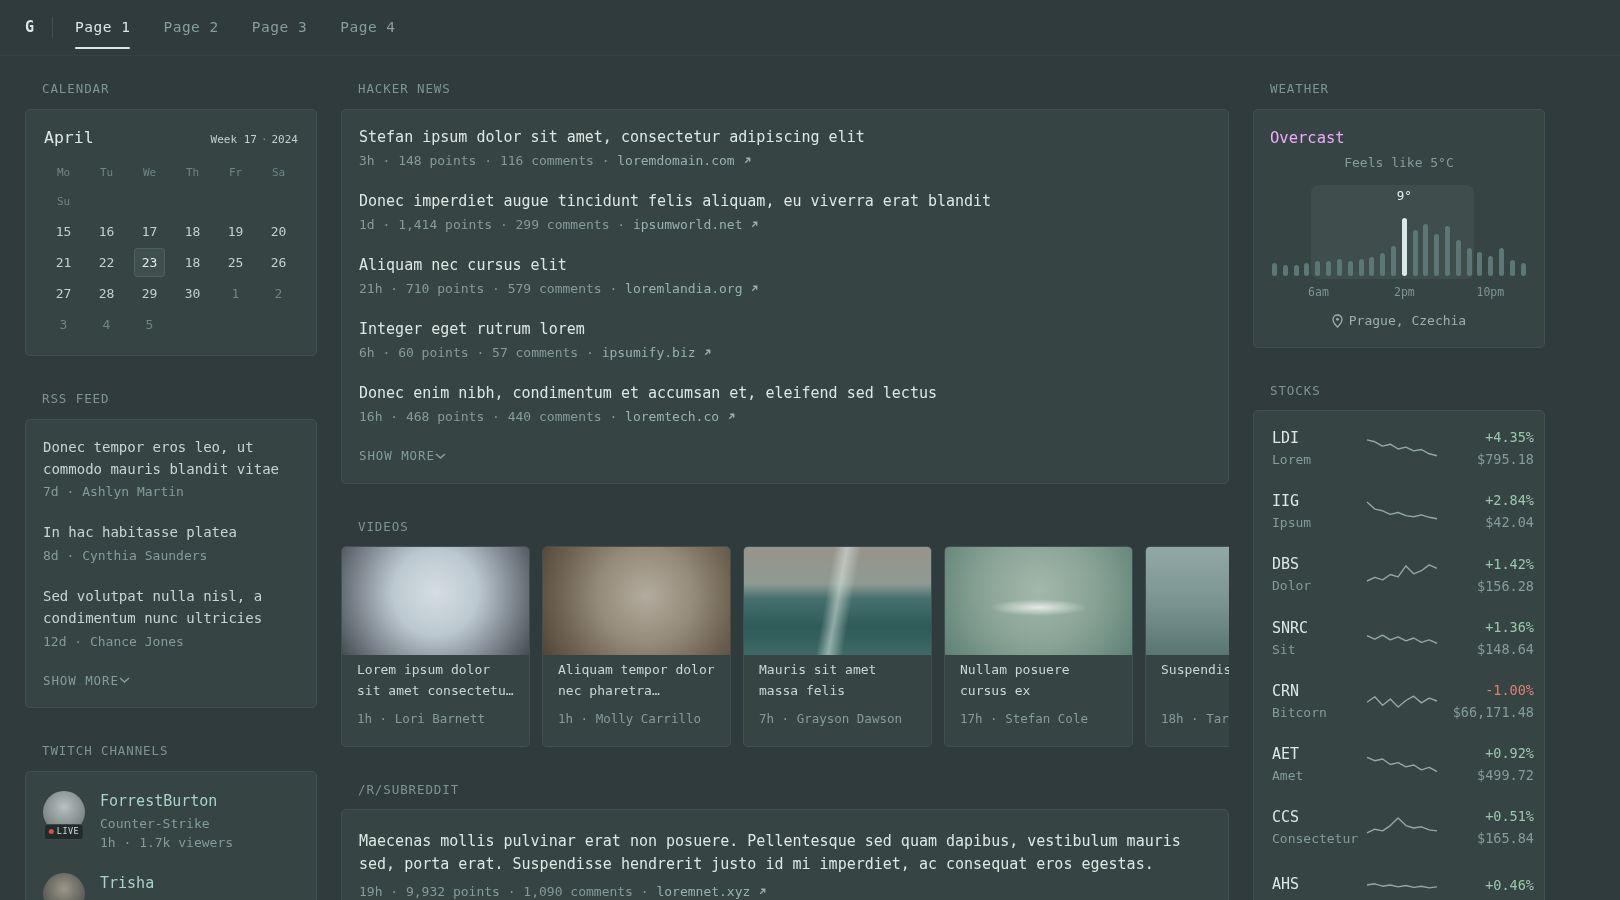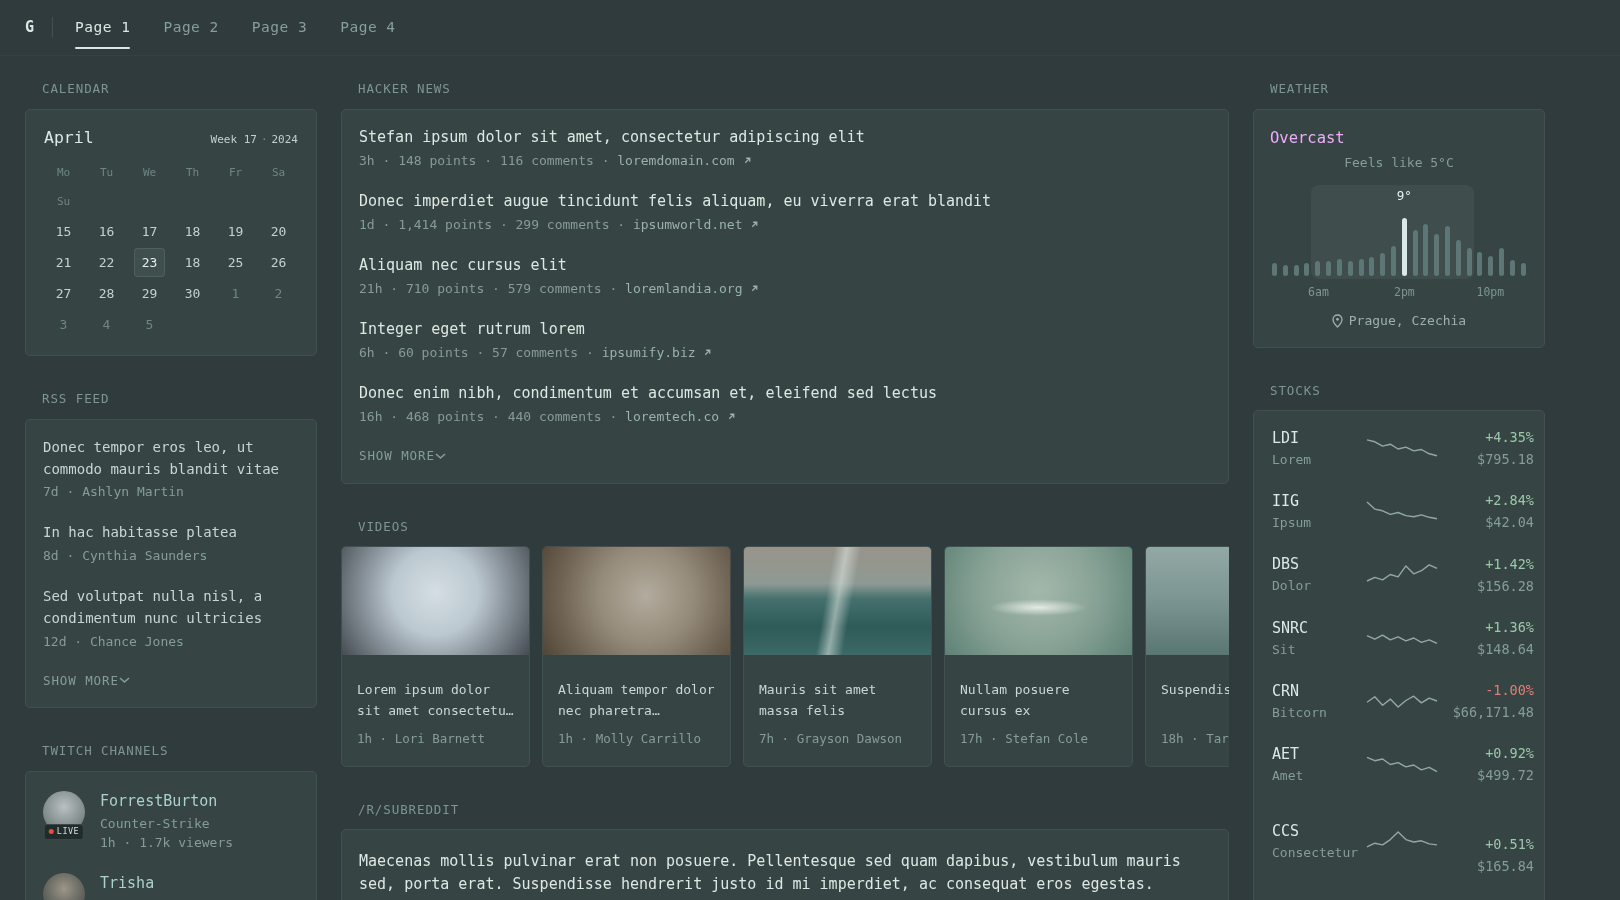--- a/index.html
+++ b/index.html
@@ -50,21 +50,21 @@
   .tw-avatar-wrap{position:relative;flex:none;width:42px}
   .tw-avatar{width:42px;height:42px;border-radius:50%}
   .live-badge{position:absolute;left:50%;transform:translateX(-50%);bottom:-7px;background:#212b2b;border:1px solid #3a4848;border-radius:3px;padding:1px 4px;display:flex;align-items:center;gap:3px;font-size:8.5px;letter-spacing:.5px;color:#cfdddb}
   .live-dot{width:5px;height:5px;border-radius:50%;background:#dd5044}
   .tw-name{font-size:15px;color:#abd0ce;margin-bottom:3px}
   .tw-info .meta{margin-top:1px}
   
   .video-row{display:flex;gap:12px;overflow:hidden;width:888px}
   .video-card{flex:none;width:189px;cursor:pointer}
   .video-thumb{height:108px;border-radius:4px 4px 0 0}
-  .video-body{padding:24px 15px 18px}
+  .video-body{padding:4px 15px 18px}
   .video-title{font-size:13px;line-height:21px;height:42px;overflow:hidden;color:#c9d8d6;margin-bottom:9px}
   .video-meta{font-size:12.5px}
   .thumb-1{background:radial-gradient(circle at 50% 42%,#d4dee3 0%,#bcc8d0 38%,#8d979f 62%,#454c52 100%)}
   .thumb-2{background:radial-gradient(circle at 55% 45%,#b3ab9e 0%,#958b7a 40%,#6f6454 72%,#514537 100%)}
   .thumb-3{background:linear-gradient(100deg,rgba(255,255,255,0) 44%,rgba(225,233,228,.55) 50%,rgba(255,255,255,0) 57%),linear-gradient(180deg,#98948a 0%,#8e9a93 34%,#45706d 48%,#2e5a58 74%,#3c6a67 100%)}
   .thumb-4{background:radial-gradient(ellipse 70px 12px at 50% 56%,rgba(240,244,240,.85),rgba(240,244,240,0) 70%),radial-gradient(circle at 50% 40%,#a3b8ab 0%,#87a295 52%,#5e8176 100%)}
   .thumb-5{background:radial-gradient(ellipse 34px 70px at 72% 62%,rgba(35,46,46,.75),rgba(35,46,46,0) 70%),linear-gradient(180deg,#92a8a5 0%,#7e9794 45%,#597673 100%)}
   
   .reddit-card{padding:20px 17px 22px}
   .reddit-title{font-size:15px;line-height:1.5;color:#dde8e2;margin-bottom:8px;cursor:pointer}
@@ -458,21 +458,21 @@
           </div>
           <div class="stock-row">
             <div class="s-info">
               <div class="s-sym">CCS</div>
               <div class="s-name meta">Consectetur</div>
             </div>
             <svg class="s-spark" width="72" height="30" viewBox="0 0 72 30">
               <polyline points="1.0,19.8 8.8,16.2 16.6,17.9 24.3,12.6 32.1,4.9 39.9,12.6 47.7,15.0 55.4,13.8 63.2,16.9 71.0,17.9" fill="none" stroke="#9db3b1" stroke-width="1.4" stroke-linejoin="round"></polyline>
             </svg>
             <div class="s-nums">
-              <div class="s-change" style="color: rgb(157, 199, 173); margin-top: 28px;">+0.51%</div>
+              <div class="s-change" style="color: rgb(157, 199, 173);">+0.51%</div>
               <div class="s-price meta">$165.84</div>
             </div>
           </div>
           <div class="stock-row">
             <div class="s-info">
               <div class="s-sym">AHS</div>
               <div class="s-name meta"></div>
             </div>
             <svg class="s-spark" width="72" height="30" viewBox="0 0 72 30">
               <polyline points="1.0,15.0 8.8,13.8 16.6,16.2 24.3,15.0 32.1,16.9 39.9,15.5 47.7,17.4 55.4,16.2 63.2,17.9 71.0,16.9" fill="none" stroke="#9db3b1" stroke-width="1.4" stroke-linejoin="round"></polyline>

